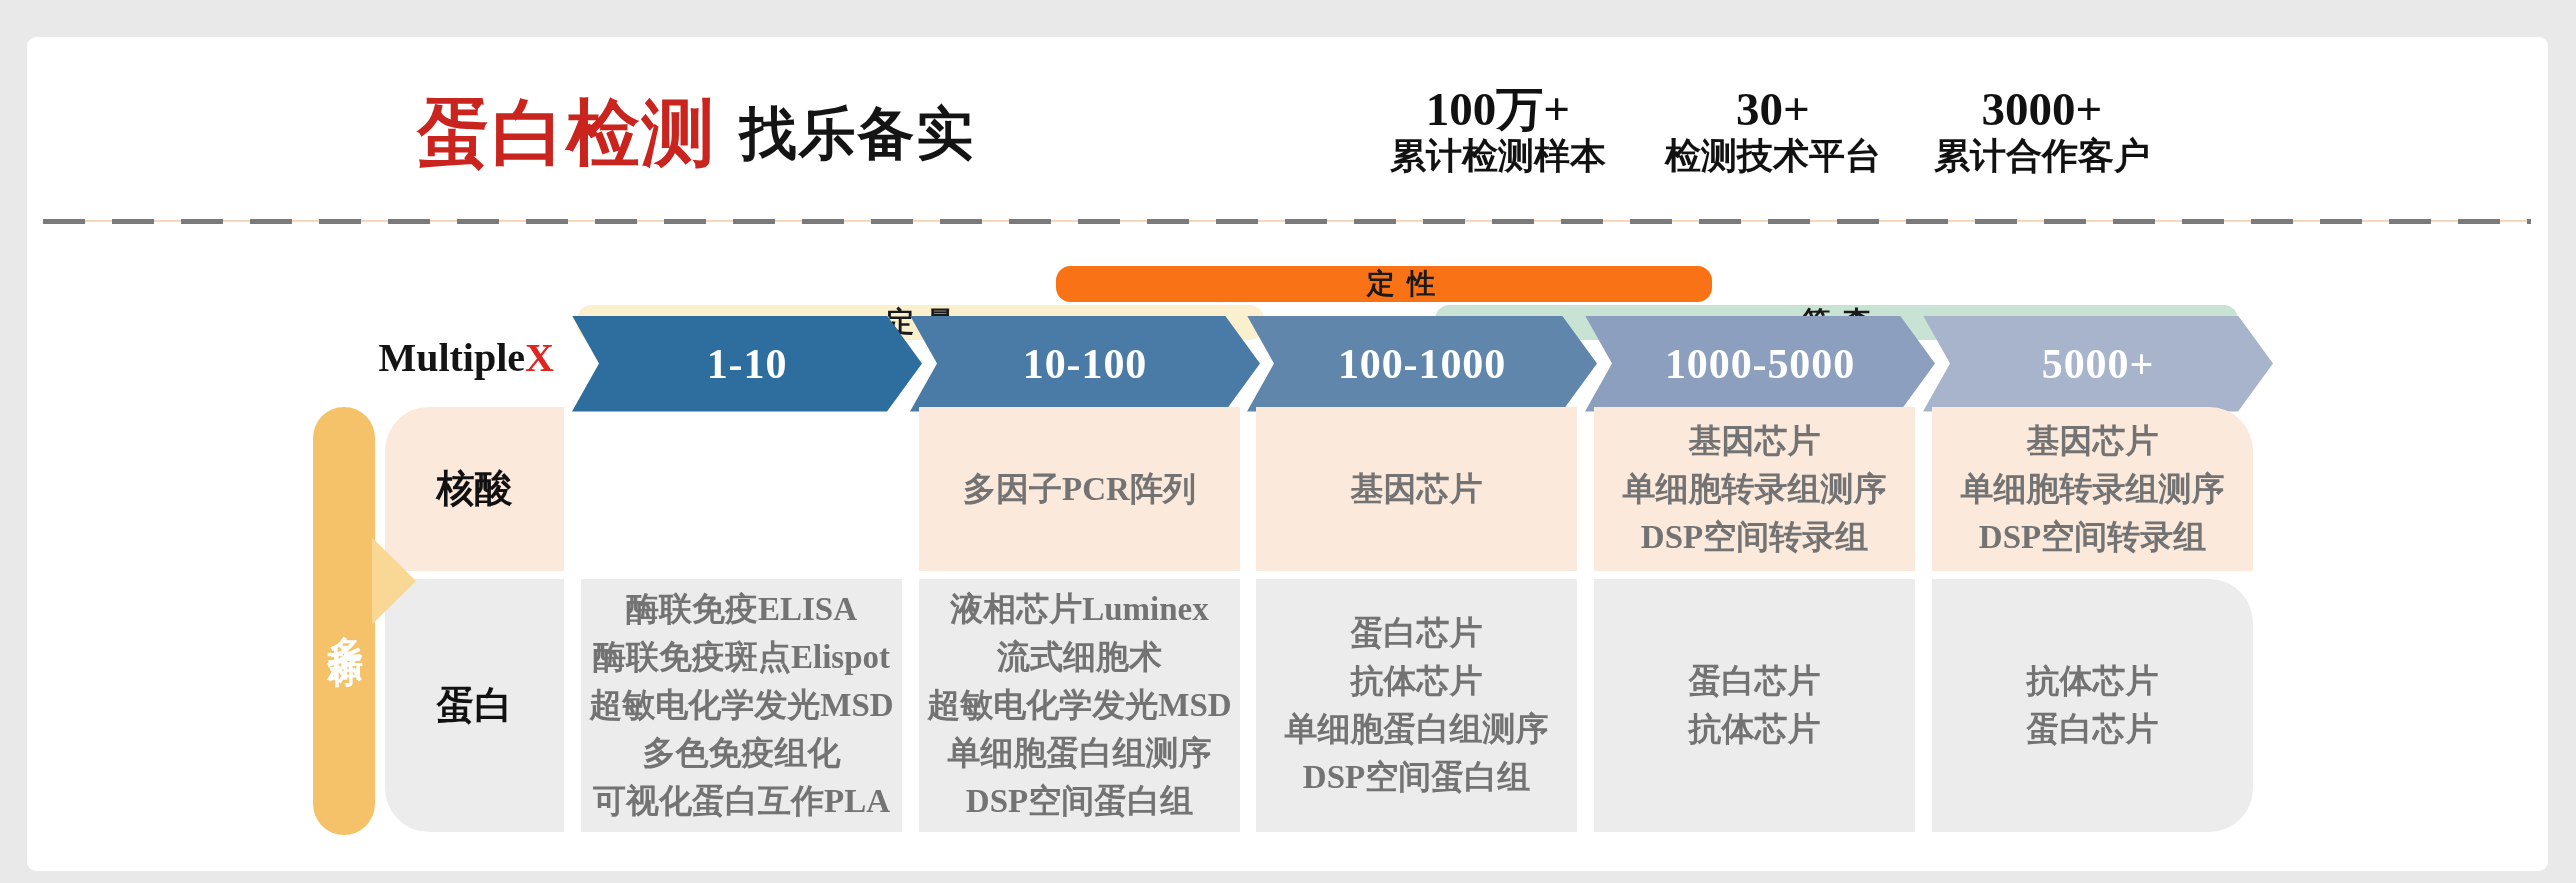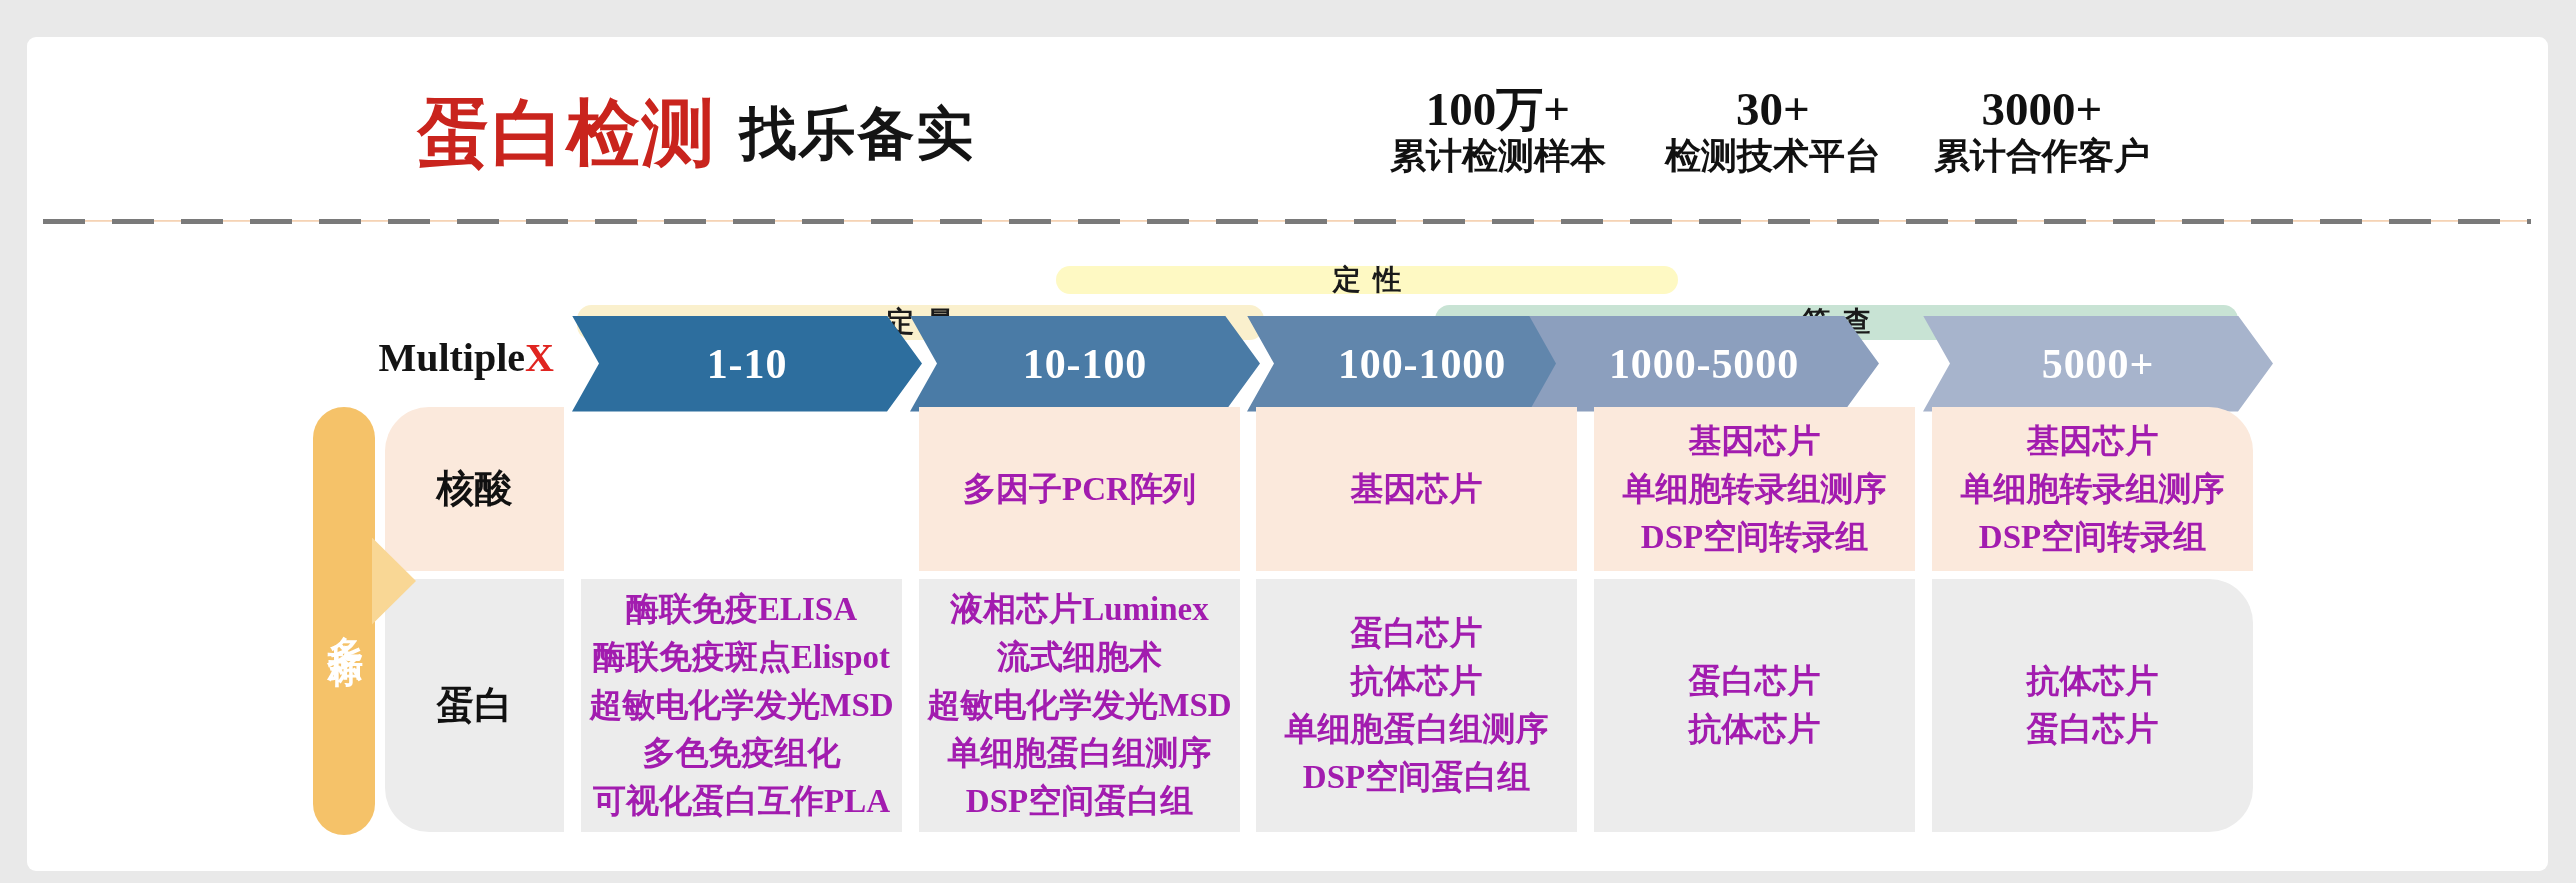--- a/index.html
+++ b/index.html
@@ -17,35 +17,35 @@
   .stat-label{font-size:36px;font-weight:bold;line-height:42px;color:#111;white-space:nowrap;}
 
   .divider{position:absolute;left:16.3px;top:182px;width:2488px;height:5.4px;
     background-image:repeating-linear-gradient(90deg,#7A7A7A 0 42px,transparent 42px 69px),
                      linear-gradient(#F5D3B5,#F5D3B5);
     background-size:100% 5.4px,100% 1.8px;background-position:0 0,0 1.8px;background-repeat:repeat-x,no-repeat;}
 
   
   .banner{position:absolute;border-radius:14.5px;display:flex;align-items:center;justify-content:center;
           font-size:28px;font-weight:bold;color:#1A1A1A;letter-spacing:0.45em;text-indent:0.45em;}
-  .banner-pink{left:1029px;top:229px;width:622px;height:28px;background:#fef9c3;}
+  .banner-pink{left:1029px;top:229px;width:622px;height:36px;background:#f97316;padding-left:34px;}
   .banner-yellow{left:550px;top:268px;width:687px;height:35px;background:#FAF0CD;}
   .banner-green{left:1408px;top:268px;width:803px;height:35px;background:#C8E3D4;}
 
   
   .mx{position:absolute;left:309px;top:279px;width:218px;height:83px;display:flex;align-items:center;
       justify-content:flex-end;font-size:40px;font-weight:bold;white-space:nowrap;}
   .mx .x-red{color:#E02520;}
   .arrow{position:absolute;top:279px;height:96px;display:flex;align-items:center;justify-content:center;
          font-size:42px;font-weight:bold;color:#FFFFFF;letter-spacing:0.9px;
          clip-path:polygon(0 0,calc(100% - 35px) 0,100% 50%,calc(100% - 35px) 100%,0 100%,27px 50%);}
   .arr-1{left:545px;width:350px;background:#2D6E9E;}
   .arr-2{left:883px;width:350px;background:#4A7BA6;}
   .arr-3{left:1220px;width:350px;background:#6186AC;}
-  .arr-4{left:1502px;width:350px;background:#8C9FBE;}
+  .arr-4{left:1558px;width:350px;background:#8C9FBE;}
   .arr-5{left:1896px;width:350px;background:#A7B4CC;}
 
   
   .sidebar{position:absolute;left:286px;top:370px;width:62px;height:428px;background:#F5C269;border-radius:31px;
            display:flex;align-items:center;justify-content:center;}
   .side-text{writing-mode:vertical-lr;text-orientation:upright;color:#FFFFFF;font-size:35px;font-weight:bold;
              letter-spacing:9px;}
   .pointer{position:absolute;left:345px;top:501px;width:44px;height:87px;background:#F9D795;z-index:5;
            clip-path:polygon(0 0,100% 50%,0 100%);}
 
@@ -56,21 +56,21 @@
   .row-1{top:370px;height:164px;} .row-2{top:542px;height:253px;}
   .col-label{left:358px;width:179px;}
   .col-0{left:554px;width:321px;}
   .col-1{left:892px;width:321px;}
   .col-2{left:1229px;width:321px;}
   .col-3{left:1567px;width:321px;}
   .col-4{left:1905px;width:321px;}
   .rad-tl{border-top-left-radius:44px;} .rad-bl{border-bottom-left-radius:44px;}
   .rad-tr{border-top-right-radius:44px;} .rad-br{border-bottom-right-radius:44px;}
   .row-label{font-size:38px;font-weight:bold;color:#111;}
-  .cl{font-size:33px;font-weight:600;line-height:48px;color:#a21caf;white-space:nowrap;}
+  .cl{font-size:33px;font-weight:600;line-height:48px;color:#737373;white-space:nowrap;}
 </style>
 </head>
 <body>
 
 <div class="stage">
   <div class="card">
 
     <div class="title">
       <span class="t-red">蛋白检测</span>
       <span class="t-black">找乐备实</span>

